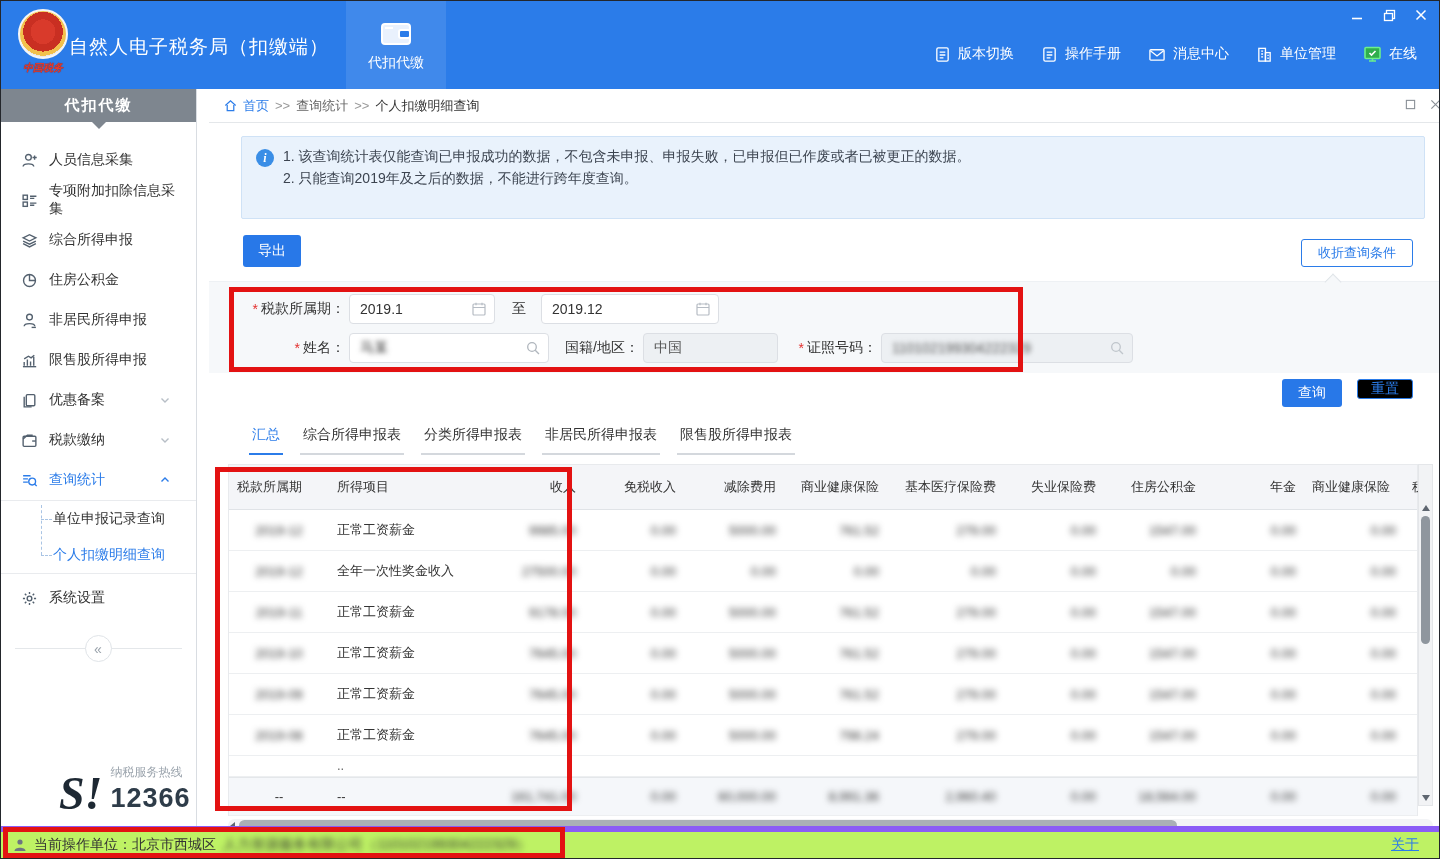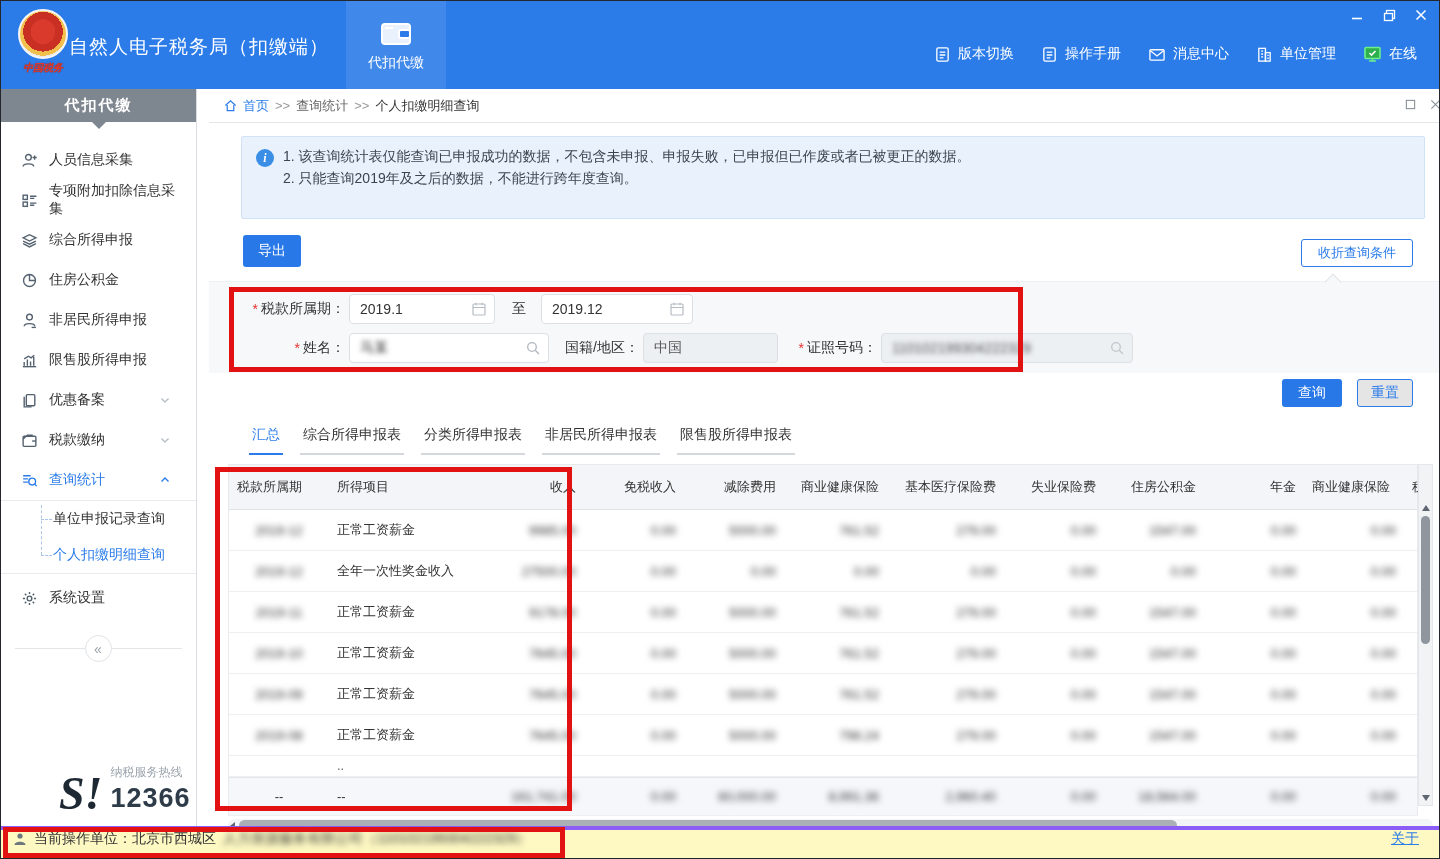--- a/index.html
+++ b/index.html
@@ -78,21 +78,21 @@
 .ibox { position:absolute; height:30px; background:#fff; border:1px solid #dcdfe4; border-radius:4px;
   display:flex; align-items:center; padding:0 28px 0 10px; font-size:14px; color:#333; cursor:text; }
 .ibox.disabled { background:#edf0f3; color:#555; }
 .ibox .ic { position:absolute; right:7px; top:6px; color:#b6bcc4; }
 .mid { position:absolute; height:30px; display:flex; align-items:center; justify-content:center; font-size:14px; color:#333; }
 .blur { filter:blur(3px); }
 .blur2 { filter:blur(2.5px); }
 
 .actionrow { margin-top:6px; padding-right:40px; display:flex; justify-content:flex-end; gap:15px; }
 .btn-query { width:60px; height:28px; }
-.btn-reset { width:56px; height:28px; background:#e5e5e5; border:1px solid #2b7ce9; color:#2b7ce9; border-radius:3px; font-size:14px; cursor:pointer; }
+.btn-reset { width:56px; height:20px; background:#000000; border:1px solid #2b7ce9; color:#2b7ce9; border-radius:3px; font-size:14px; cursor:pointer; }
 
 .tabs { margin-top:19px; padding-left:40px; display:flex; gap:17px; }
 .tab { font-size:14px; color:#333; padding:0 3px 9px; border-bottom:2px solid #d4d8dd; cursor:pointer; white-space:nowrap; }
 .tab.active { color:#2b7ce9; border-bottom-color:#2b7ce9; }
 
 .table-wrap { margin:9px 0 0 19px; display:flex; }
 .tbl { width:1190px; border:1px solid #e8eaed; border-bottom:none; font-size:13px; color:#333; }
 .tr { display:flex; border-bottom:1px solid #edeff1; }
 .tr.thead { background:#f4f5f8; border-bottom:1px solid #e0e3e7; }
 .th,.td { flex:none; padding:0 8px; display:flex; align-items:center; overflow:hidden; white-space:nowrap; }
@@ -109,22 +109,22 @@
 .vs-arrow.down { position:absolute; bottom:4px; left:3px; margin:0; border-top:6px solid #5f6670; }
 .vs-thumb { width:9px; margin:5px auto 0; height:128px; background:#8f969e; border-radius:5px; }
 
 .hscroll { position:relative; margin:3px 20px 0 19px; height:13px; background:#f3f4f6; border-radius:7px; }
 .hs-thumb { position:absolute; left:11px; top:1px; width:938px; height:11px; background:#aab0b6; border-radius:6px; }
 .hs-arrow { position:absolute; top:3px; width:0; height:0; border-top:4px solid transparent; border-bottom:4px solid transparent; }
 .hs-arrow.l { left:2px; border-right:5px solid #5f6670; }
 .hs-arrow.r { right:-14px; border-left:5px solid #5f6670; }
 
 
-.statusbar { position:absolute; left:0; bottom:0; width:100%; height:32px; background:#fef9c3; border-top:4px solid #8b5cf6;
-  display:flex; align-items:flex-start; padding:0 20px 0 12px; font-size:14px; color:#333; }
+.statusbar { position:absolute; left:0; bottom:0; width:100%; height:32px; background:#bef264; border-top:6px solid #8b5cf6;
+  display:flex; align-items:center; padding:0 20px 0 12px; font-size:14px; color:#333; }
 .statusbar .who { display:flex; align-items:center; gap:7px; }
 .statusbar .about { margin-left:auto; color:#2b7ce9; text-decoration:underline; cursor:pointer; font-size:14px; }
 
 
 .anno { position:absolute; border:5px solid #e31212; pointer-events:none; }
 .anno1 { left:228px; top:286px; width:794px; height:85px; }
 .anno2 { left:214px; top:466px; width:357px; height:344px; }
 .anno3 { left:2px; top:826px; width:562px; height:31px; }
 </style>
 </head>
@@ -377,21 +377,21 @@
       <div class="ibox" style="left:140px;top:12px;width:146px">
         <span>2019.1</span>
         <span class="ic">
           <svg width="16" height="16" viewBox="0 0 16 16" fill="none" stroke="#b6bcc4" stroke-width="1.2">
             <rect x="2" y="3" width="12" height="11" rx="1"></rect>
               <path d="M5 1.8v2.5 M11 1.8v2.5 M2 6.5h12"></path>
           </svg>
         </span>
       </div>
       <div class="mid" style="left:294px;top:12px;width:32px">至</div>
-      <div class="ibox" style="left:332px;top:12px;width:152px">
+      <div class="ibox" style="left:332px;top:12px;width:178px">
         <span>2019.12</span>
         <span class="ic">
           <svg width="16" height="16" viewBox="0 0 16 16" fill="none" stroke="#b6bcc4" stroke-width="1.2">
             <rect x="2" y="3" width="12" height="11" rx="1"></rect>
               <path d="M5 1.8v2.5 M11 1.8v2.5 M2 6.5h12"></path>
           </svg>
         </span>
       </div>
 
       <div class="flabel" style="left:24px;top:51px;width:112px">

